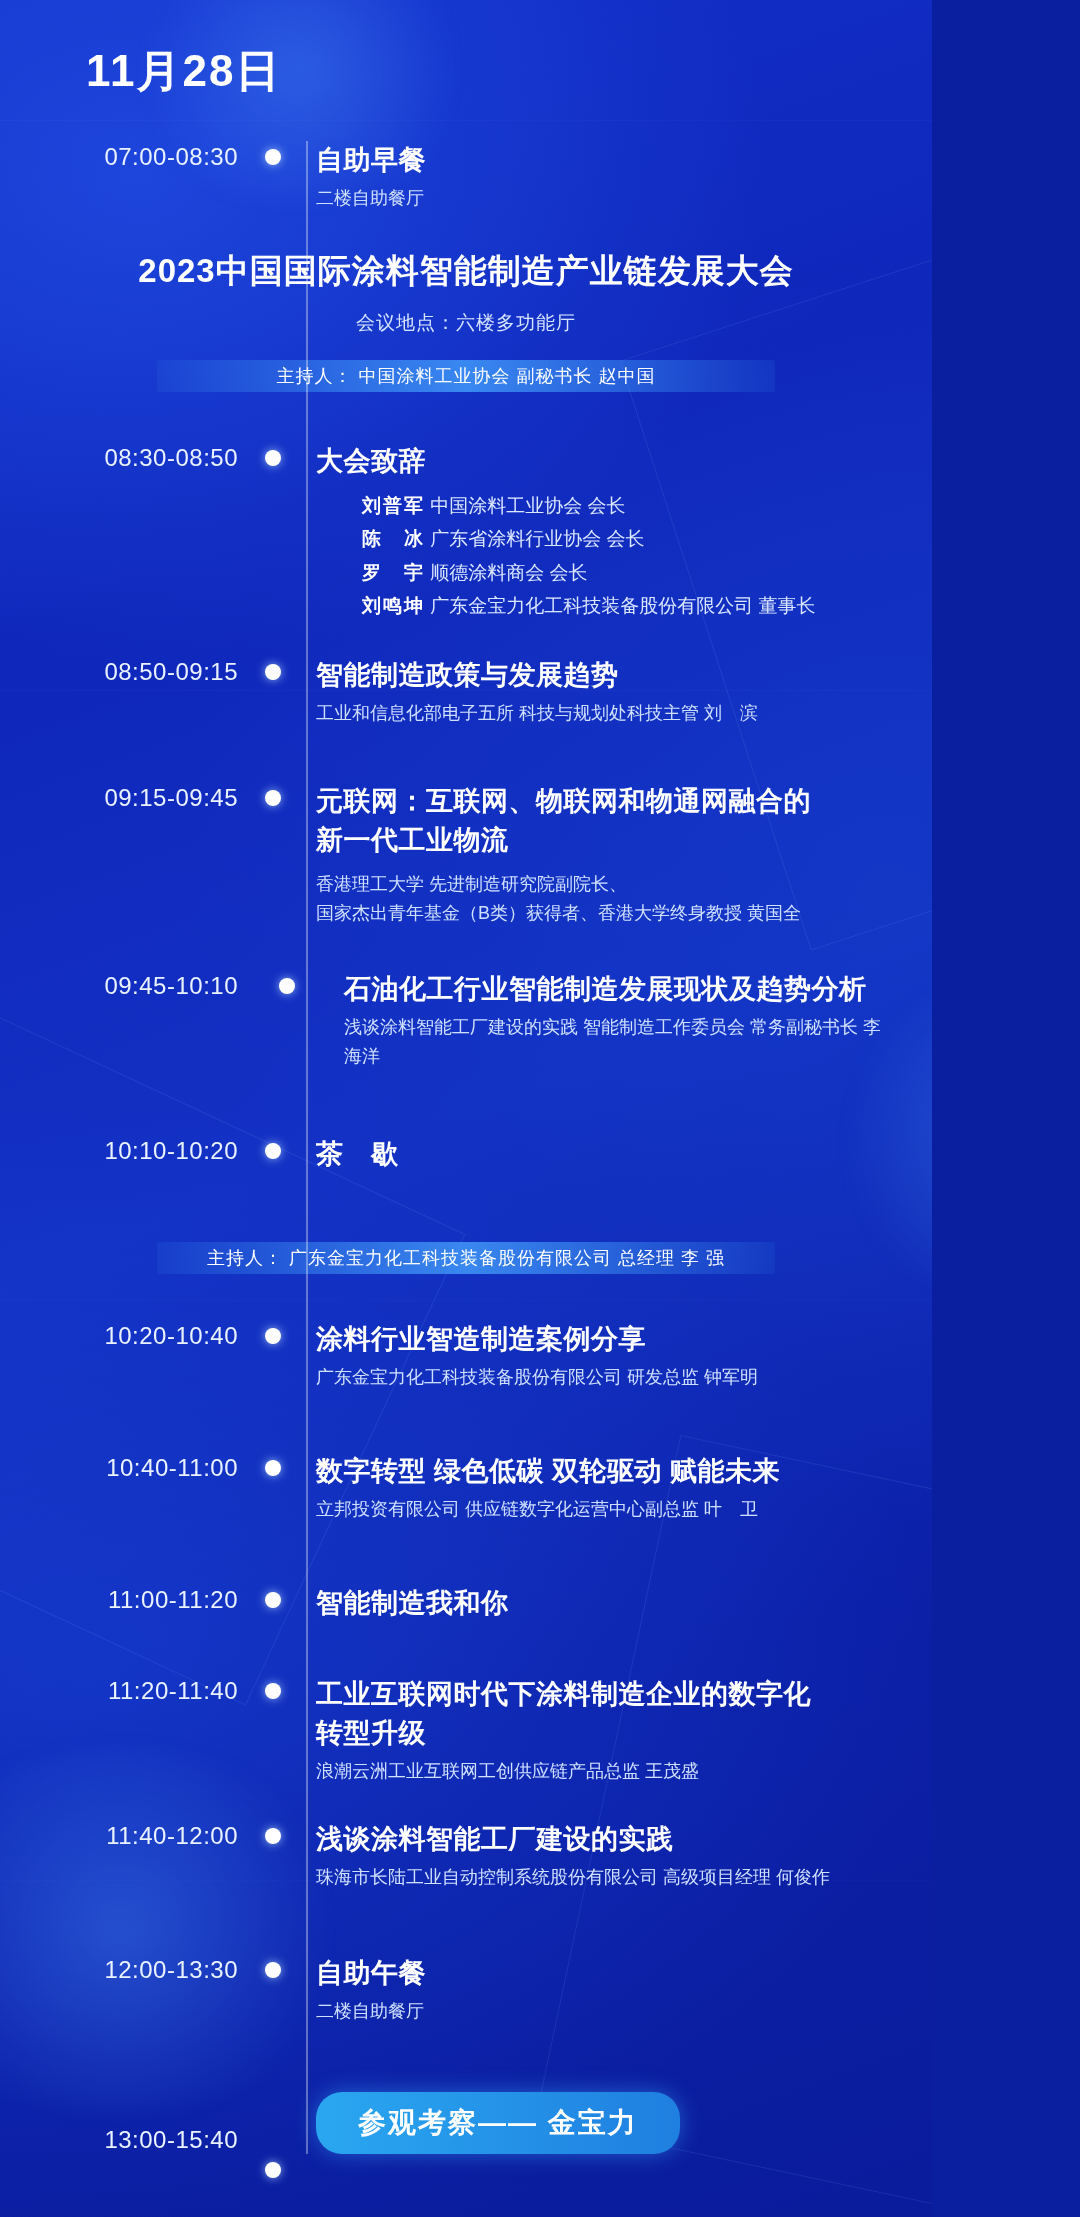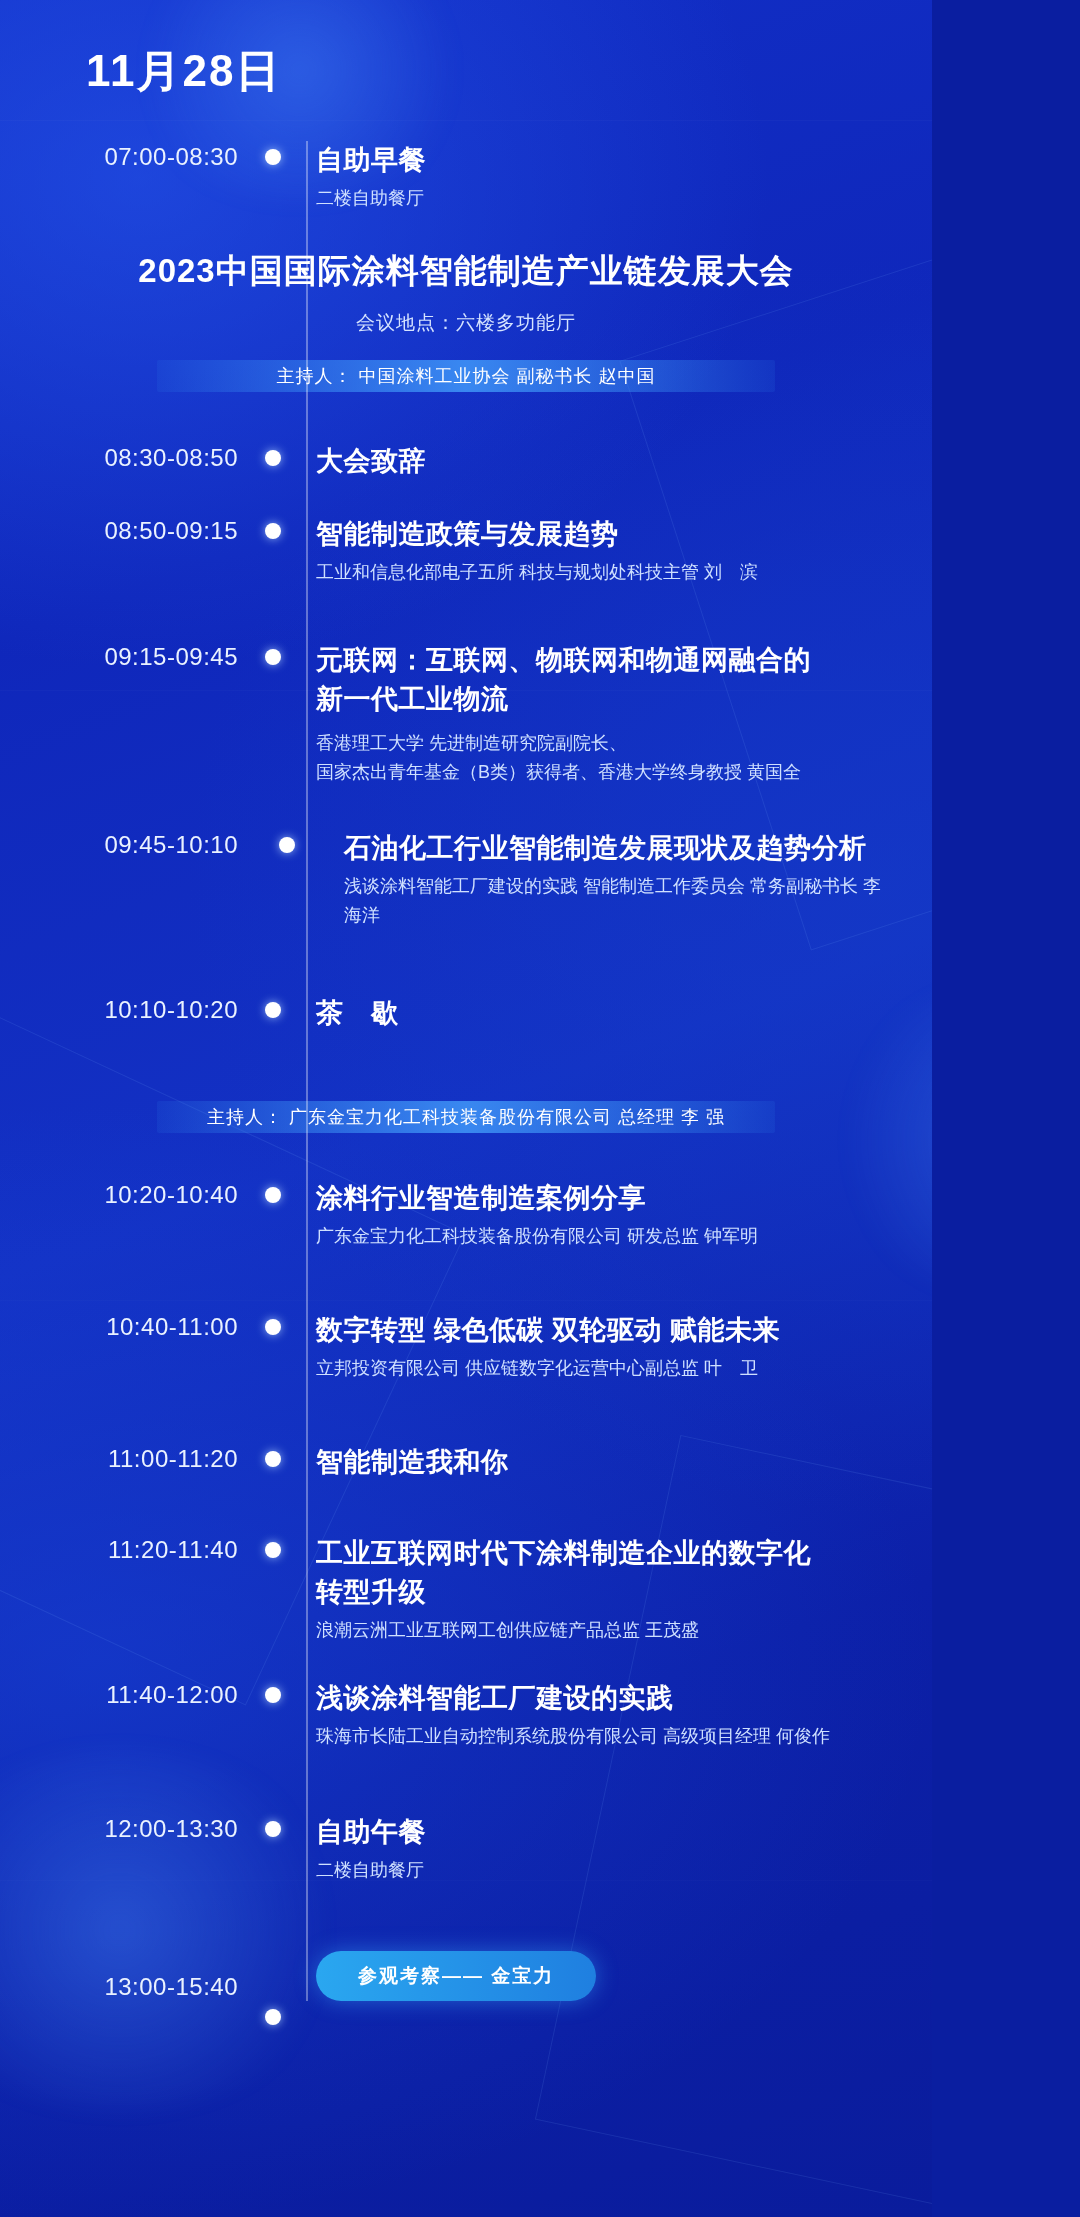--- a/index.html
+++ b/index.html
@@ -138,21 +138,21 @@
   .host-bar.second { width:618px; }
 
   .spacer-sm { height:16px; }
   .spacer-md { height:34px; }
 
   .cta {
     display:inline-block;
     background:linear-gradient(90deg,#2aa7f0,#1f7fe0);
     border-radius:26px;
     padding:12px 42px;
-    font-size:19px;
+    font-size:28px;
     font-weight:bold;
     letter-spacing:2px;
     color:#ffffff;
     box-shadow:0 0 22px rgba(60,170,255,0.45);
   }
 </style>
 </head>
 <body>
 
 <div class="page">
@@ -195,20 +195,38 @@
 
       <div class="spacer-md"></div>
 
       <div class="row">
         <div class="time">08:30-08:50</div>
         <div class="dot-wrap">
             <div class="dot"></div>
           </div>
         <div class="body">
           <div class="sess-title">大会致辞</div>
+          <div style="margin-top:8px;padding-left:46px;">
+            <div class="speaker-line">
+              <span class="nm">刘普军</span>
+              <span>中国涂料工业协会   会长</span>
+            </div>
+            <div class="speaker-line">
+              <span class="nm">陈　冰</span>
+              <span>广东省涂料行业协会   会长</span>
+            </div>
+            <div class="speaker-line">
+              <span class="nm">罗　宇</span>
+              <span>顺德涂料商会   会长</span>
+            </div>
+            <div class="speaker-line">
+              <span class="nm">刘鸣坤</span>
+              <span>广东金宝力化工科技装备股份有限公司   董事长</span>
+            </div>
+          </div>
         </div>
       </div>
 
       <div class="row" style="margin-top:14px;">
         <div class="time">08:50-09:15</div>
         <div class="dot-wrap">
             <div class="dot"></div>
           </div>
         <div class="body">
           <div class="sess-title">智能制造政策与发展趋势</div>

